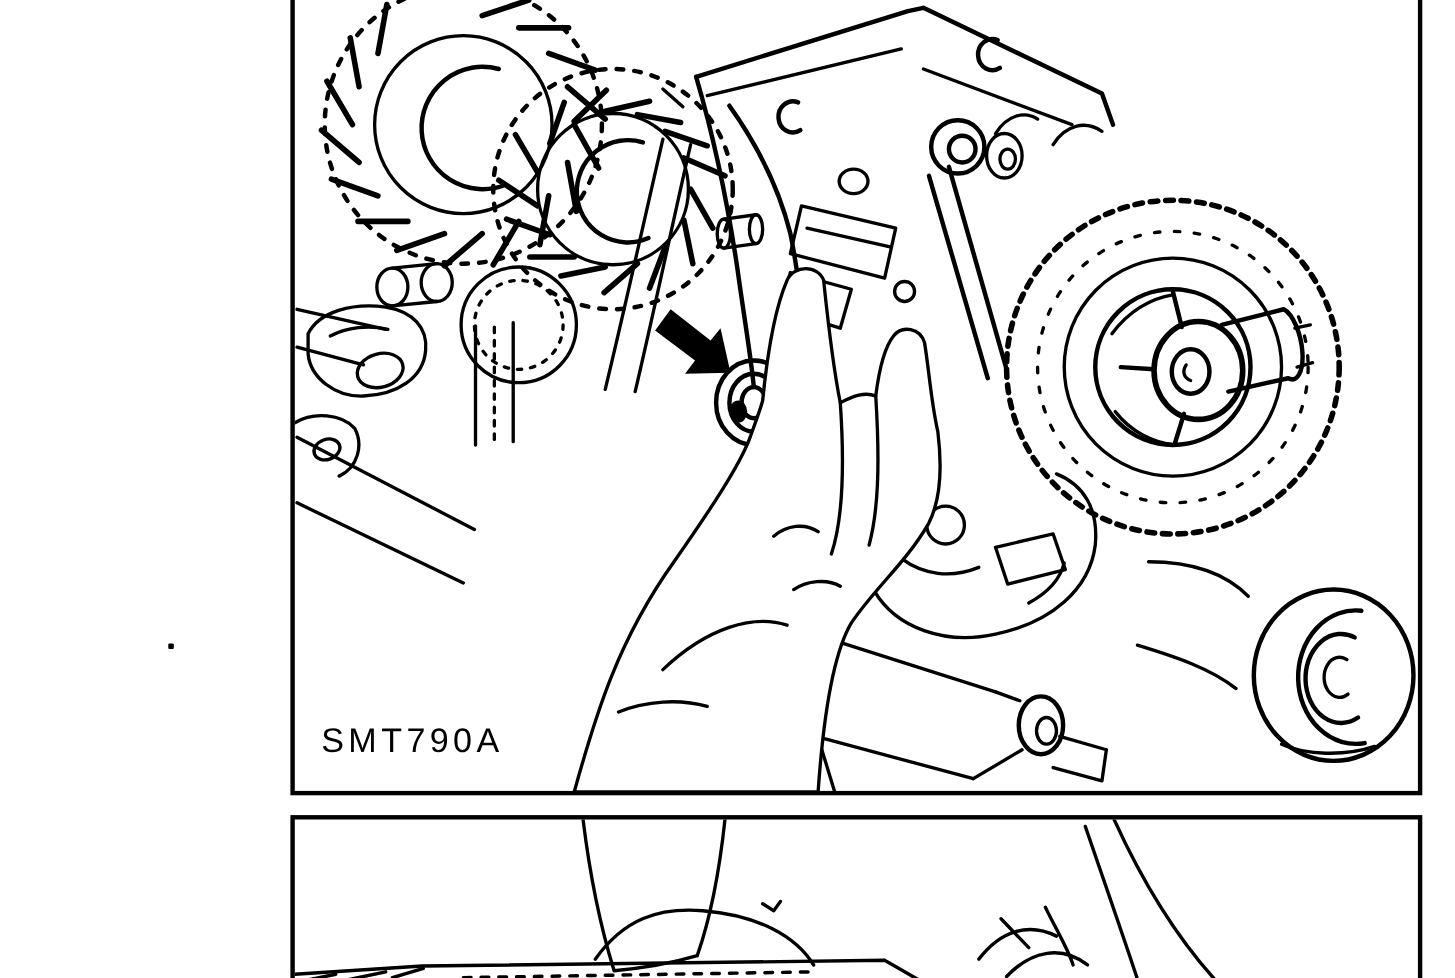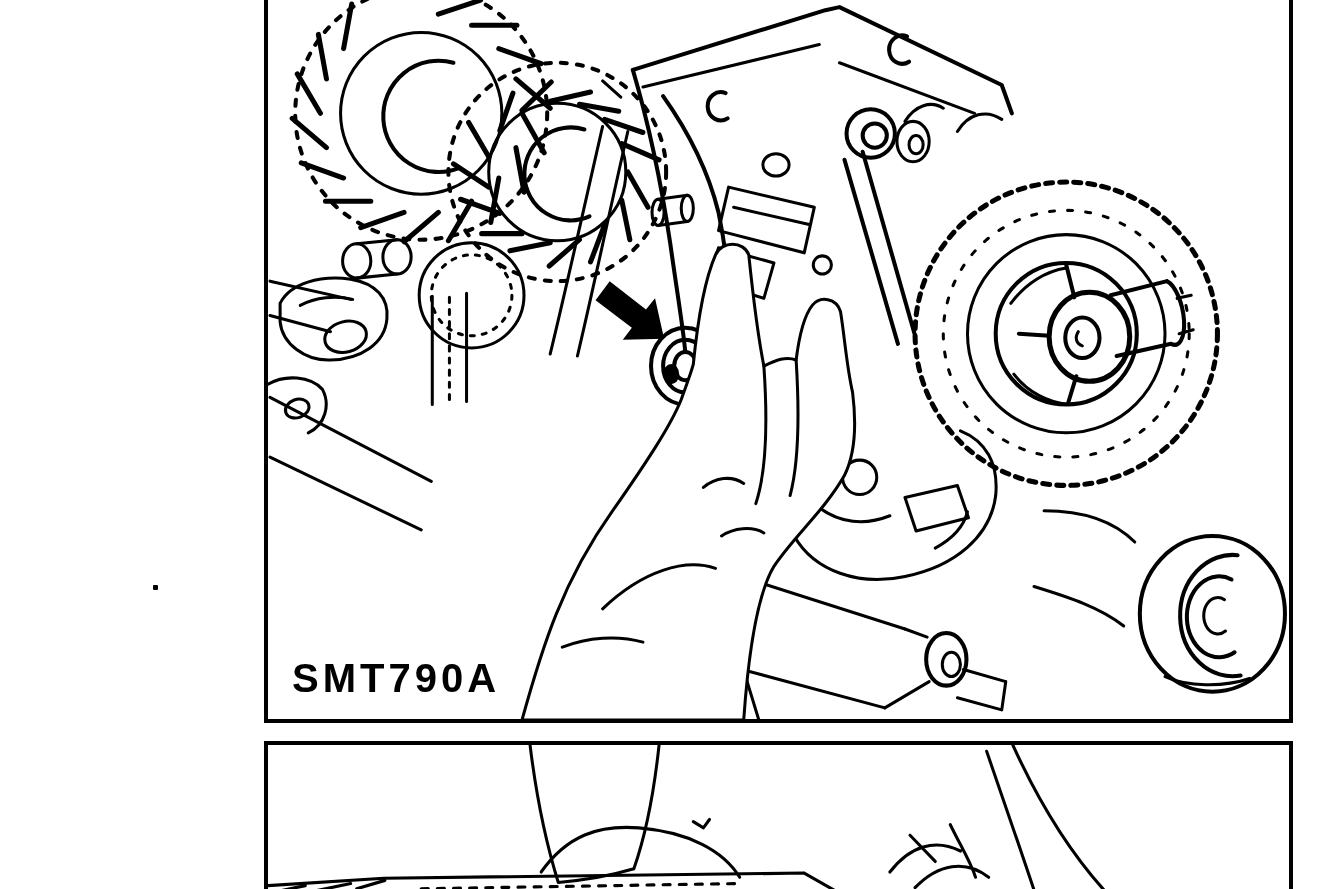--- a/index.html
+++ b/index.html
@@ -13,21 +13,21 @@
     background:#000;border-radius:1px;
   }
   .panel{
     position:absolute;border:4px solid #000;background:#fff;margin:0;
   }
   .panel-top{left:264px;top:-8px;width:1021px;height:723px;}
   .panel-bottom{left:264px;top:741px;width:1021px;height:170px;}
   .panel svg{position:absolute;left:0;top:0;width:100%;height:100%;display:block;}
   .figure-code{
     position:absolute;left:24px;top:660px;
-    font-weight:700;font-size:40px;letter-spacing:4px;color:#000;
+    font-weight:400;font-size:31px;letter-spacing:4px;color:#000;
     font-family:"Liberation Sans", sans-serif;
   }
   
   .ink path,.ink circle,.ink ellipse,.ink line{
     fill:none;stroke:#000;stroke-width:3;stroke-linecap:round;stroke-linejoin:round;
   }
   .ink .w4{stroke-width:4;} .ink .w5{stroke-width:5;}
   .ink .fill-black{fill:#000;stroke:none;}
   .ink .fill-white{fill:#fff;stroke:#000;stroke-width:3;}
 </style>

